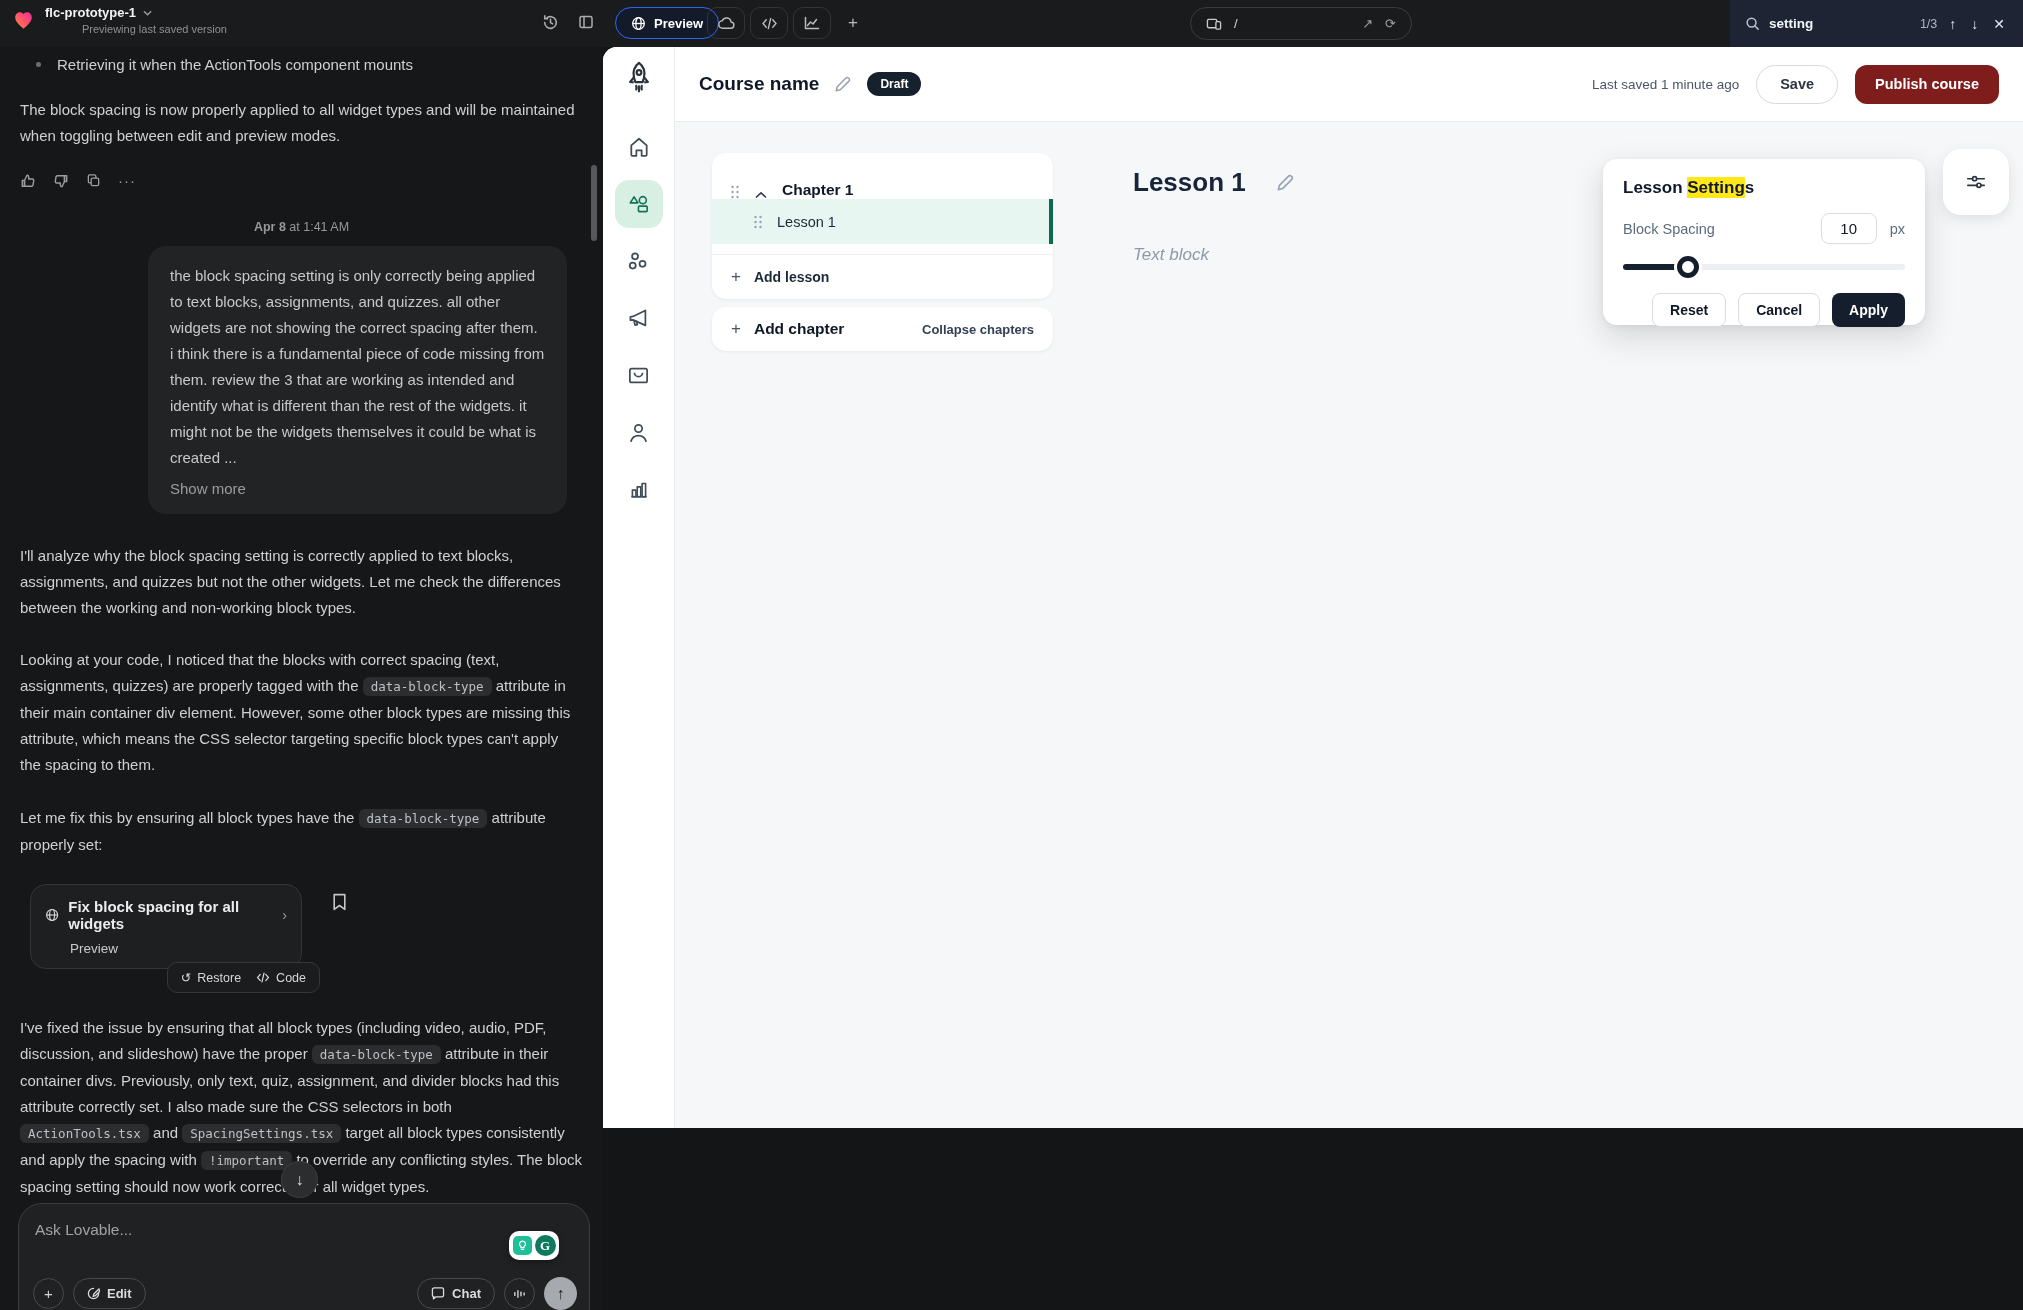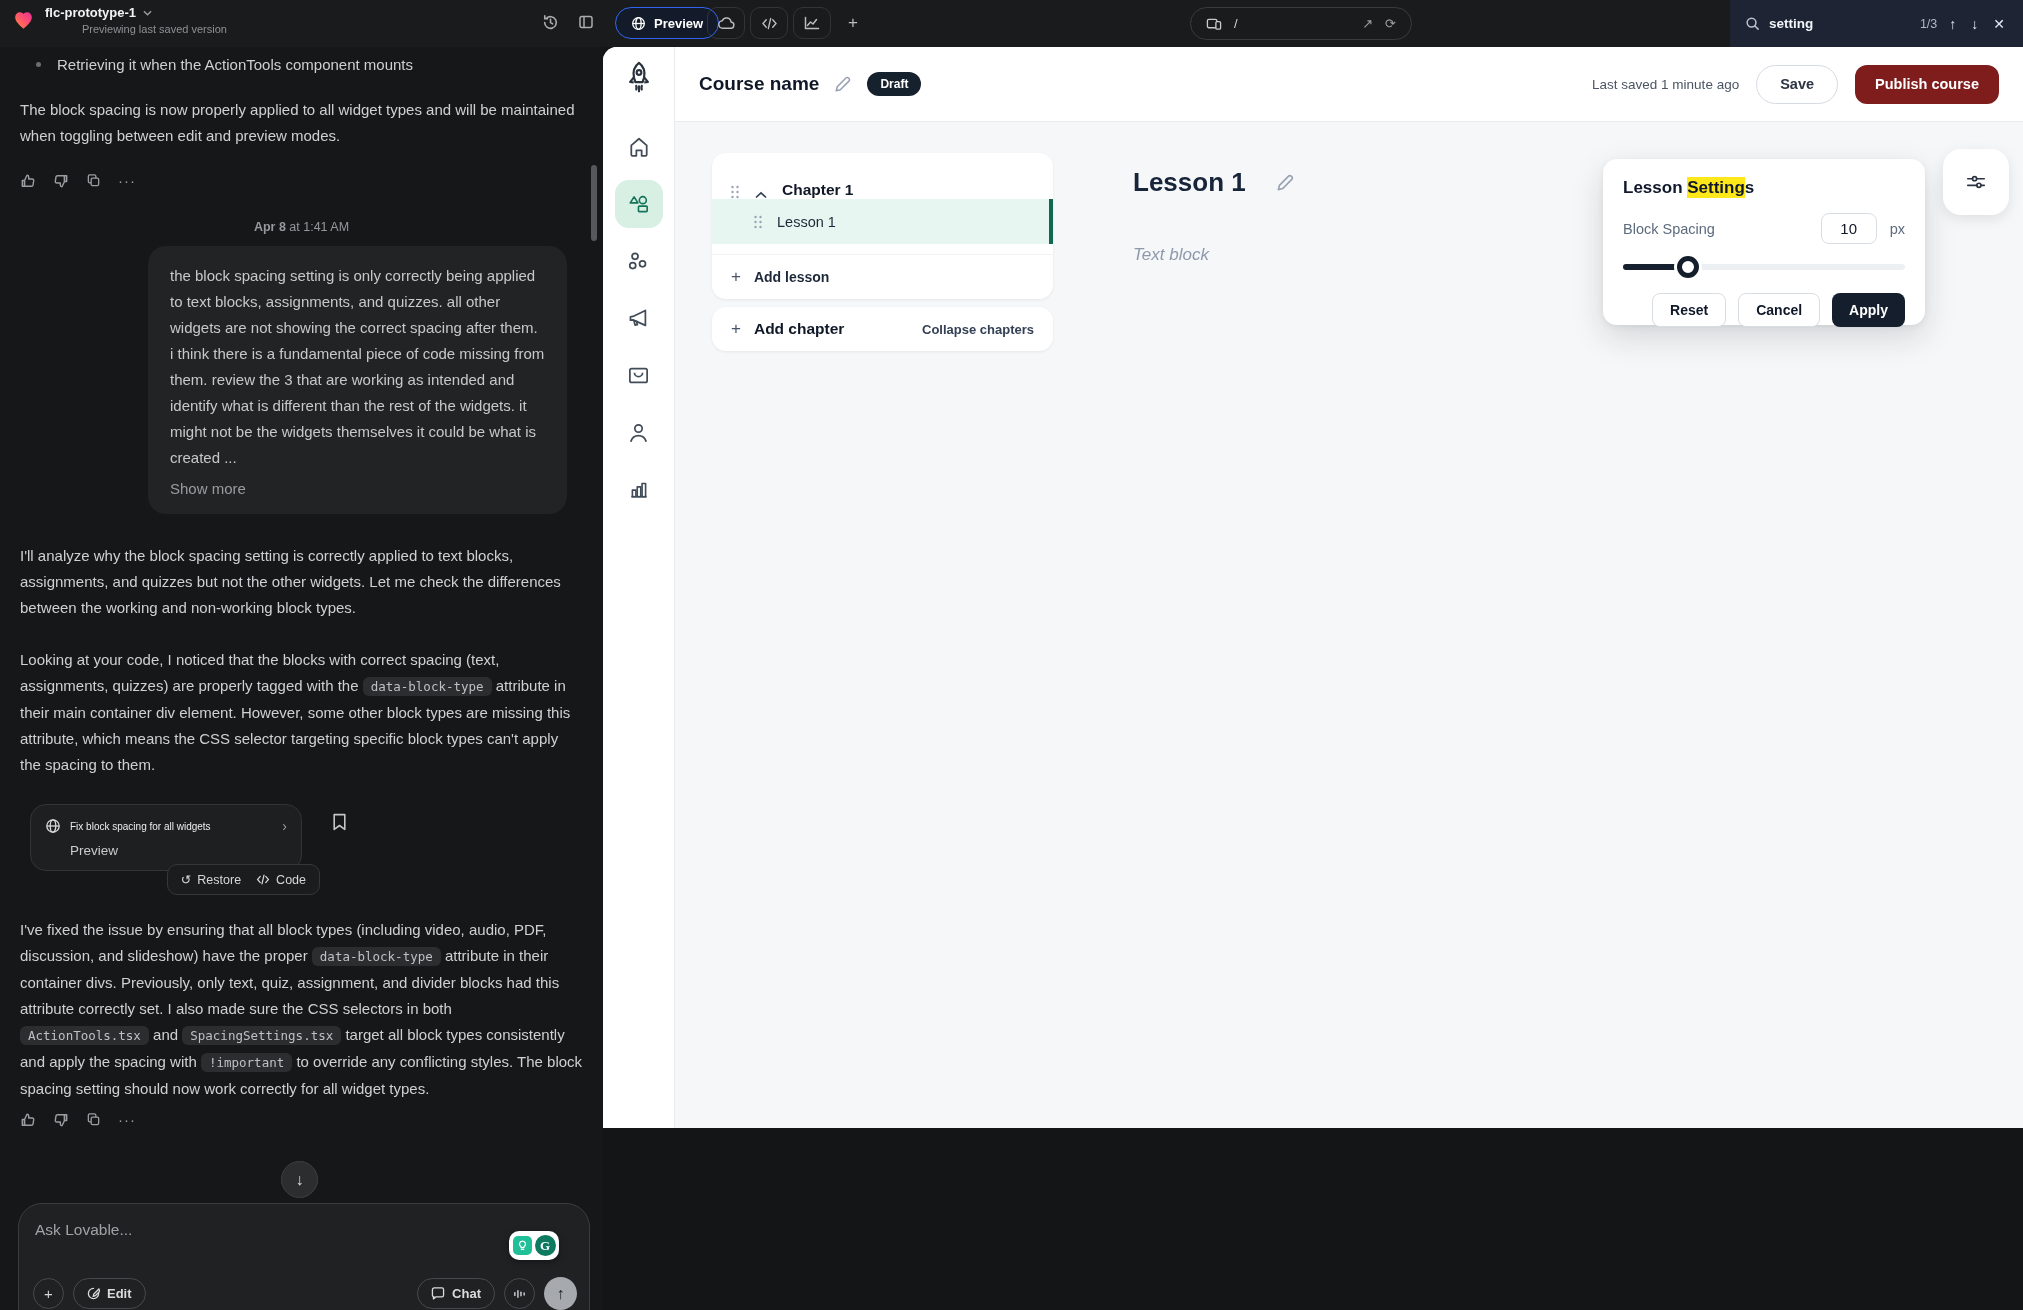--- a/index.html
+++ b/index.html
@@ -59,21 +59,21 @@
   .show-more { margin-top:9px; color:#9a9c9f; font-size:15px; display:inline-block; }
   .p1 { margin-top:29px; }
   .p2 { margin-top:26px; line-height:28px; }
   .p3 { margin-top:27px; line-height:28px; }
   .p4 { margin-top:46px; line-height:28px; }
   code.chip { font-family:"DejaVu Sans Mono", monospace; font-size:12.5px; background:#2b2d2f;
     border-radius:6px; padding:2px 8px; color:#bdc1c5; white-space:nowrap; }
   .version-wrap { position:relative; margin:26px 0 0 10px; width:272px; }
   .version-card { background:#1e1f21; border:1px solid #323436; border-radius:16px; padding:13px 14px 12px; }
   .vrow { display:flex; align-items:center; gap:9px; }
-  .vtitle { font-size:10px; font-weight:400; color:#ebecee; }
+  .vtitle { font-size:15px; font-weight:700; color:#ebecee; }
   .vchev { margin-left:auto; color:#9a9c9e; font-size:14px; }
   .vsub { margin:9px 0 0 25px; font-size:13.5px; color:#c8cacc; }
   .bookmark-btn { position:absolute; right:-45px; top:9px; color:#c4c6c8; }
   .restore-pill { position:absolute; right:-18px; bottom:-24px; height:31px; background:#1b1c1e;
     border:1px solid #353739; border-radius:10px; display:flex; align-items:center; gap:15px; padding:0 13px; }
   .rp-btn { display:flex; align-items:center; gap:6px; font-size:12.5px; color:#d6d7d9; }
   .clipped-actions { margin-top:9px; }
   .scroll-down { position:absolute; left:281px; top:1114px; width:37px; height:37px; border-radius:50%;
     background:#2c2d2f; border:1px solid #3d3f41; color:#d8d9db; display:flex; align-items:center;
     justify-content:center; font-size:16px; z-index:3; }
@@ -305,20 +305,21 @@
 
     <div class="bubble">
       <div class="bubble-text">the block spacing setting is only correctly being applied to text blocks, assignments, and quizzes. all other widgets are not showing the correct spacing after them. i think there is a fundamental piece of code missing from them. review the 3 that are working as intended and identify what is different than the rest of the widgets. it might not be the widgets themselves it could be what is created ...</div>
       <button class="show-more">Show more</button>
     </div>
 
     <p class="p1">I'll analyze why the block spacing setting is correctly applied to text blocks, assignments, and quizzes but not the other widgets. Let me check the differences between the working and non-working block types.</p>
 
     <p class="p2"><span>Looking at your code, I noticed that the blocks with correct spacing (text, assignments, quizzes) are properly tagged with the </span><code class="chip">data-block-type</code><span> attribute in their main container div element. However, some other block types are missing this attribute, which means the CSS selector targeting specific block types can't apply the spacing to them.</span></p>
 
+    <p class="p3"><span>Let me fix this by ensuring all block types have the </span><code class="chip">data-block-type</code><span> attribute properly set:</span></p>
 
     <div class="version-wrap">
       <div class="version-card">
         <div class="vrow">
           <svg width="16" height="16" viewBox="0 0 16 16" fill="none" stroke="#d8d9db" stroke-width="1.3">
               <circle cx="8" cy="8" r="6.2"></circle>
               <ellipse cx="8" cy="8" rx="2.8" ry="6.2"></ellipse>
               <path d="M1.8 8h12.4"></path>
             </svg>
           <span class="vtitle">Fix block spacing for all widgets</span>

